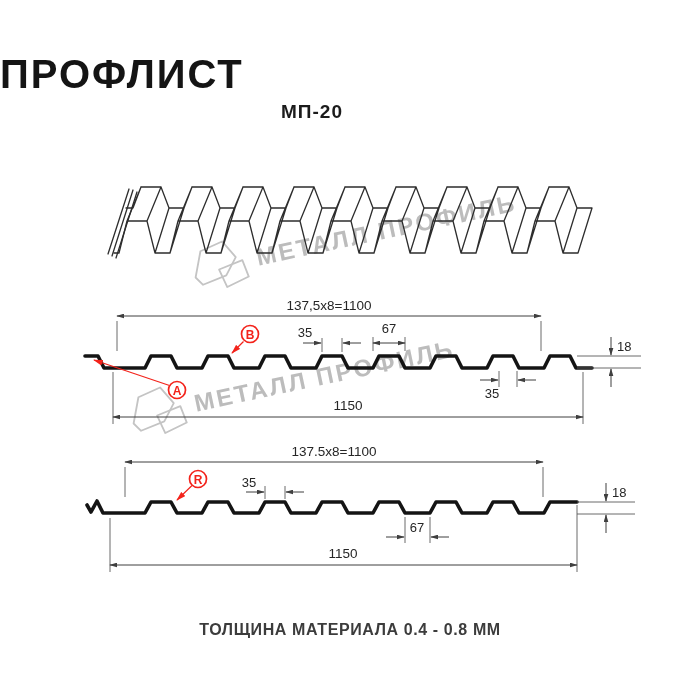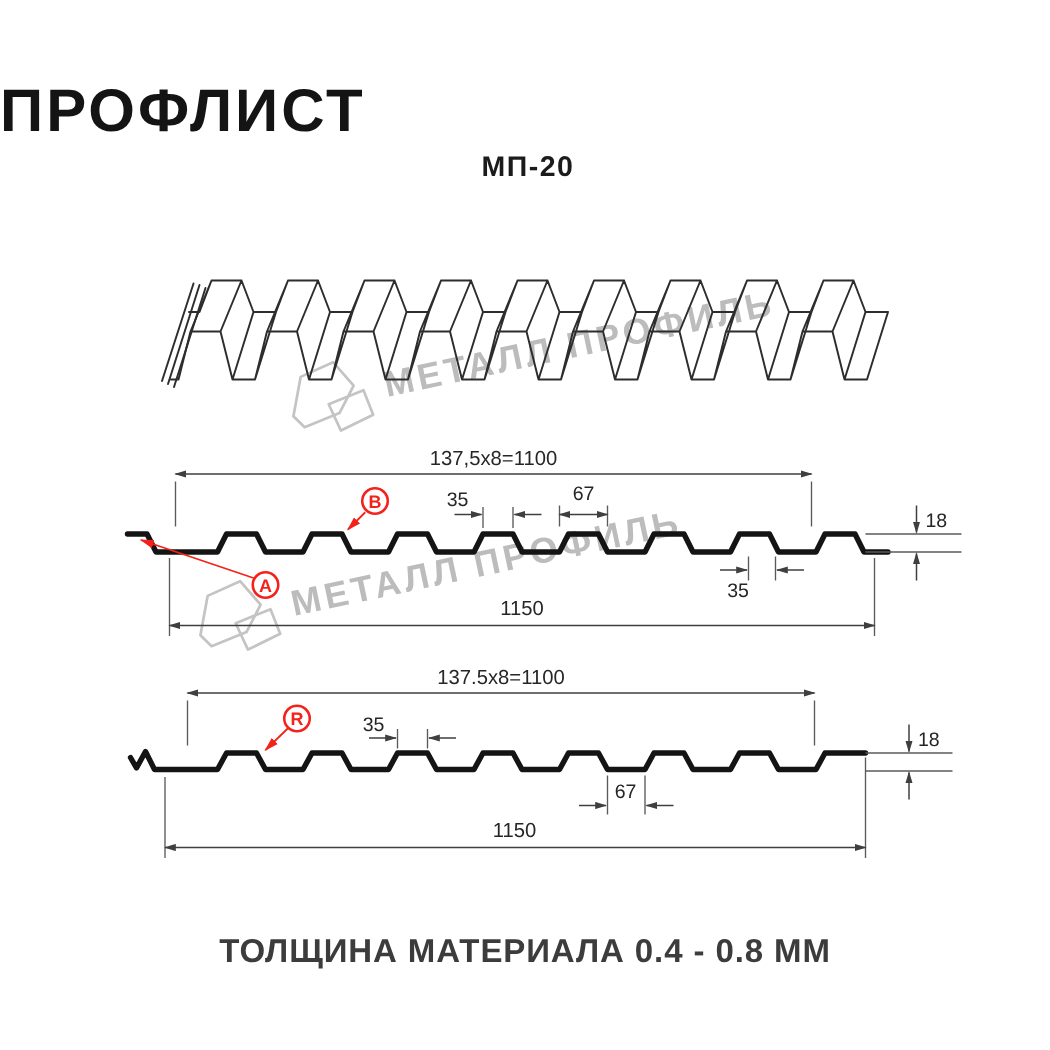--- a/index.html
+++ b/index.html
@@ -2,23 +2,23 @@
 <html style="--red: #f3231b; --dim: #3f3f3f; --wm: #bcbcbc;"><head>
 <meta charset="utf-8">
 <style>
   :root{ --red:#f3231b; --dim:#3f3f3f; --wm:#bcbcbc; }
   html,body{margin:0;padding:0;background:#fff;}
   .page{position:relative;width:700px;height:700px;background:#fff;overflow:hidden;
         font-family:"Liberation Sans",sans-serif;}
   .title{position:absolute;top:54px;left:0;width:700px;text-align:left;
          font-size:40px;font-weight:700;letter-spacing:2px;color:#141414;line-height:1;}
   .subtitle{position:absolute;top:101px;left:0;width:624px;text-align:center;
-         font-size:19px;font-weight:700;letter-spacing:1px;color:#1b1b1b;margin-left:40px;}
+         font-size:19px;font-weight:700;letter-spacing:1px;color:#1b1b1b;}
   .footer{position:absolute;top:621px;left:0;width:700px;text-align:center;
-         font-size:22px;font-weight:700;letter-spacing:.6px;color:#3c3c3c;}
+         font-size:16px;font-weight:700;letter-spacing:.6px;color:#3c3c3c;}
   .wm{position:absolute;display:flex;align-items:center;gap:10px;
       transform:rotate(-12deg);transform-origin:left center;color:var(--wm);}
   .wm .wmtext{font-size:24px;font-weight:700;letter-spacing:2.5px;white-space:nowrap;}
   .wm1{left:190px;top:246px;}
   .wm2{left:128px;top:392px;}
   svg.draw{position:absolute;left:0;top:0;}
   .profile{fill:none;stroke:#141414;stroke-width:3.6;stroke-linejoin:round;stroke-linecap:round;}
   .wire{fill:none;stroke:#2d2d2d;stroke-width:1.3;stroke-linejoin:round;stroke-linecap:round;}
   .ext{stroke:#5a5a5a;stroke-width:.9;}
   .dml{stroke:var(--dim);stroke-width:1;}

